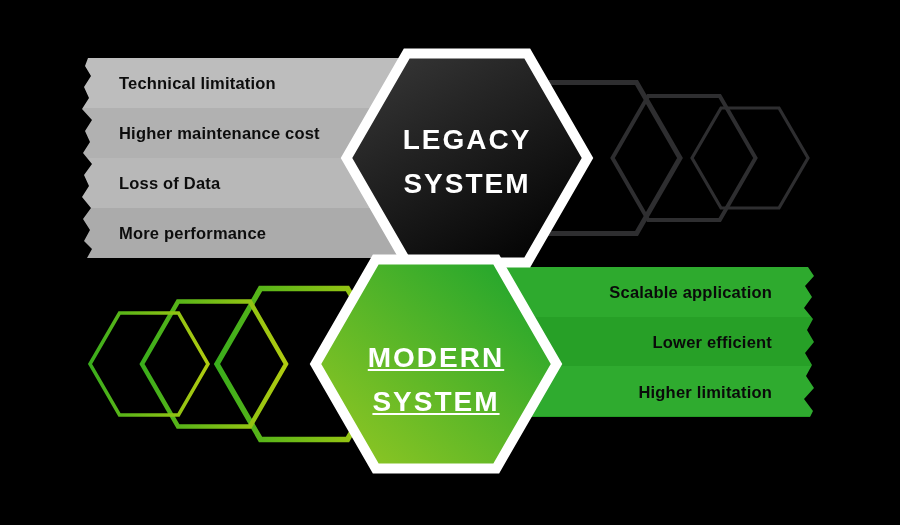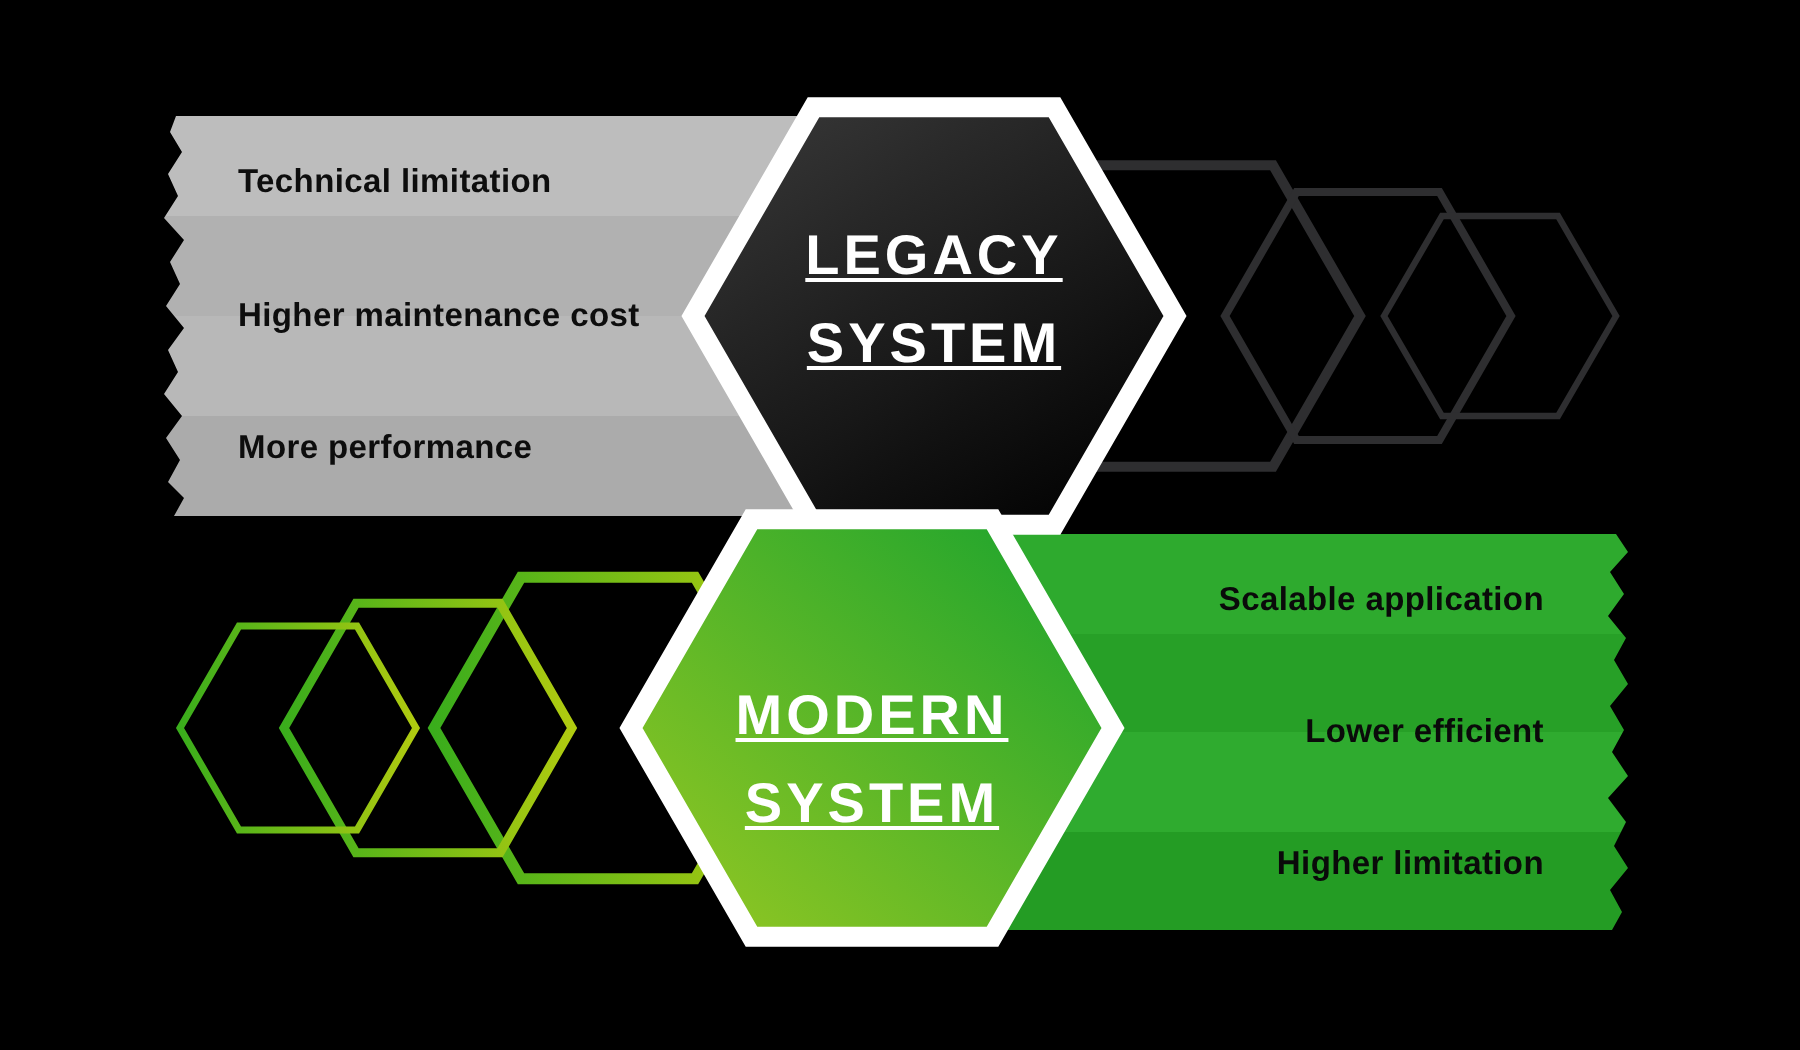--- a/index.html
+++ b/index.html
@@ -48,21 +48,21 @@
   .gray-panel .row {
     justify-content: flex-start;
     padding-left: 37px;
     color: #0d0d0d;
   }
 
   .green-panel {
     left: 460px;
     top: 267px;
     width: 355px;
-    height: 198px;
+    height: 150px;
     background: linear-gradient(180deg,
       #2eaa2e 0 50px, #27a027 50px 99px, #2fab2f 99px 149px, #249c24 149px 198px);
     clip-path: polygon(
       0% 0%, calc(100% - 7px) 0%,
       calc(100% - 1px) 9px,  calc(100% - 10px) 19px, calc(100% - 3px) 30px,
       calc(100% - 11px) 41px, calc(100% - 2px) 52px, calc(100% - 8px) 63px,
       calc(100% - 1px) 75px,  calc(100% - 10px) 86px, calc(100% - 3px) 98px,
       calc(100% - 9px) 109px, calc(100% - 1px) 121px, calc(100% - 11px) 132px,
       calc(100% - 2px) 144px, calc(100% - 8px) 156px, calc(100% - 1px) 167px,
       calc(100% - 10px) 178px, calc(100% - 4px) 189px, calc(100% - 9px) 198px,
@@ -85,31 +85,32 @@
   .hex-title {
     position: absolute;
     width: 250px;
     text-align: center;
     color: #ffffff;
     font-size: 28px;
     font-weight: bold;
     letter-spacing: 2px;
     line-height: 44px;
   }
-  .legacy-title { left: 342px; top: 106px; text-decoration: underline; }
+  .legacy-title { left: 342px; top: 118px; }
   .modern-title { left: 311px; top: 336px; text-decoration: underline; }
 </style>
 </head>
 <body>
 
 <div class="canvas">
 
   <div class="panel gray-panel">
     <div class="row">Technical limitation</div>
     <div class="row">Higher maintenance cost</div>
+    <div class="row">Loss of Data</div>
     <div class="row">More performance</div>
   </div>
 
   <div class="panel green-panel">
     <div class="row">Scalable application</div>
     <div class="row">Lower efficient</div>
     <div class="row">Higher limitation</div>
   </div>
 
   <svg class="hex-layer" width="900" height="525" viewBox="0 0 900 525">

